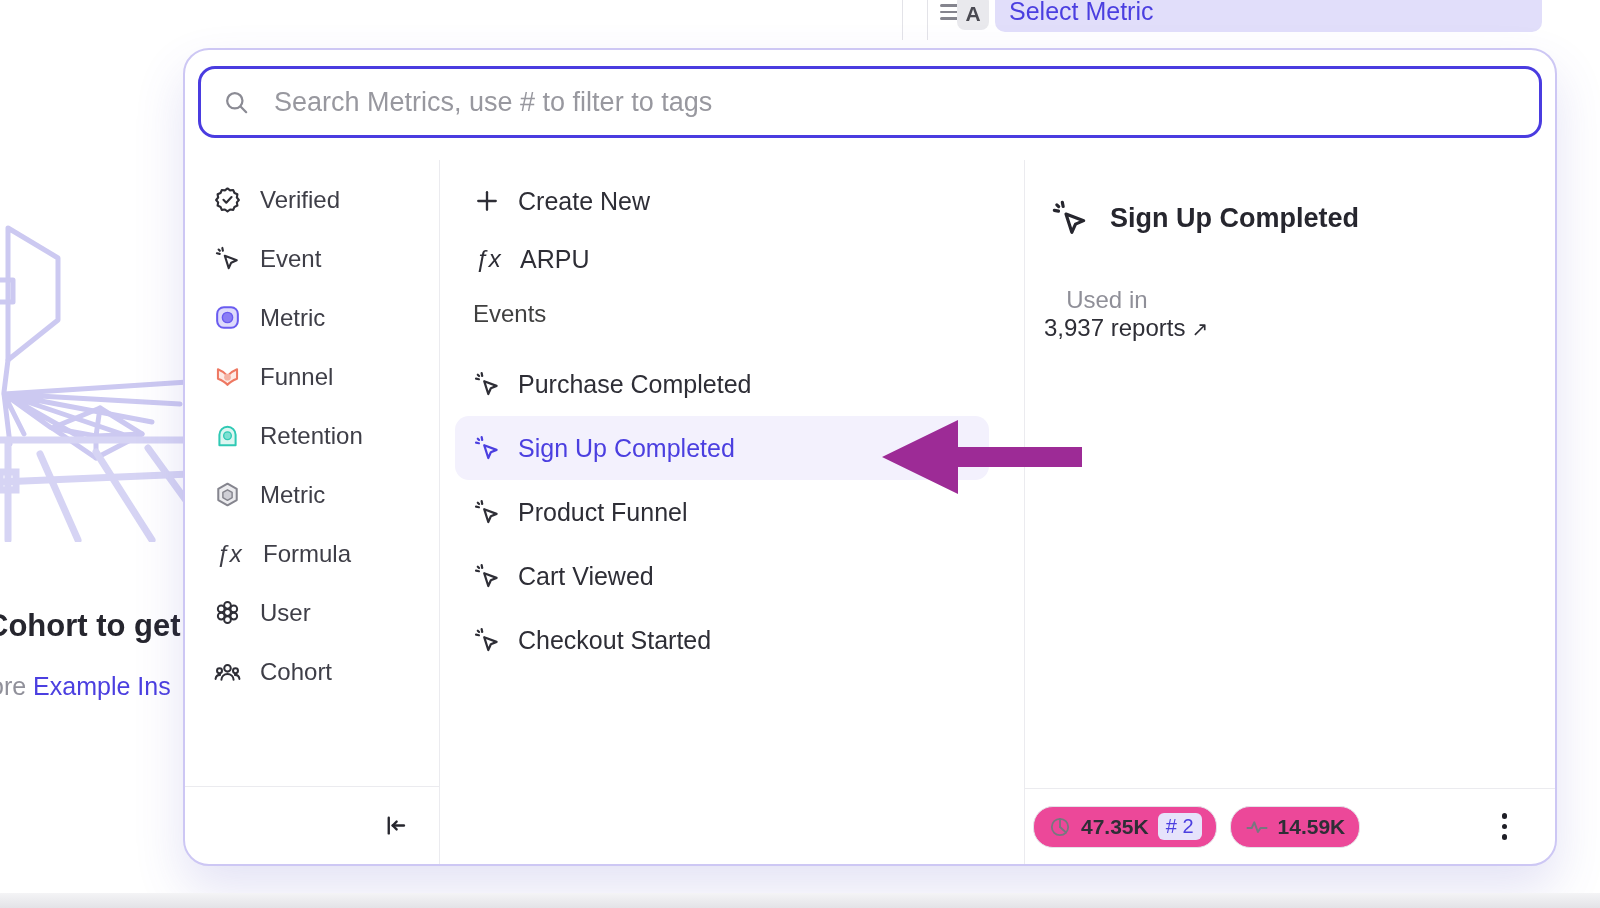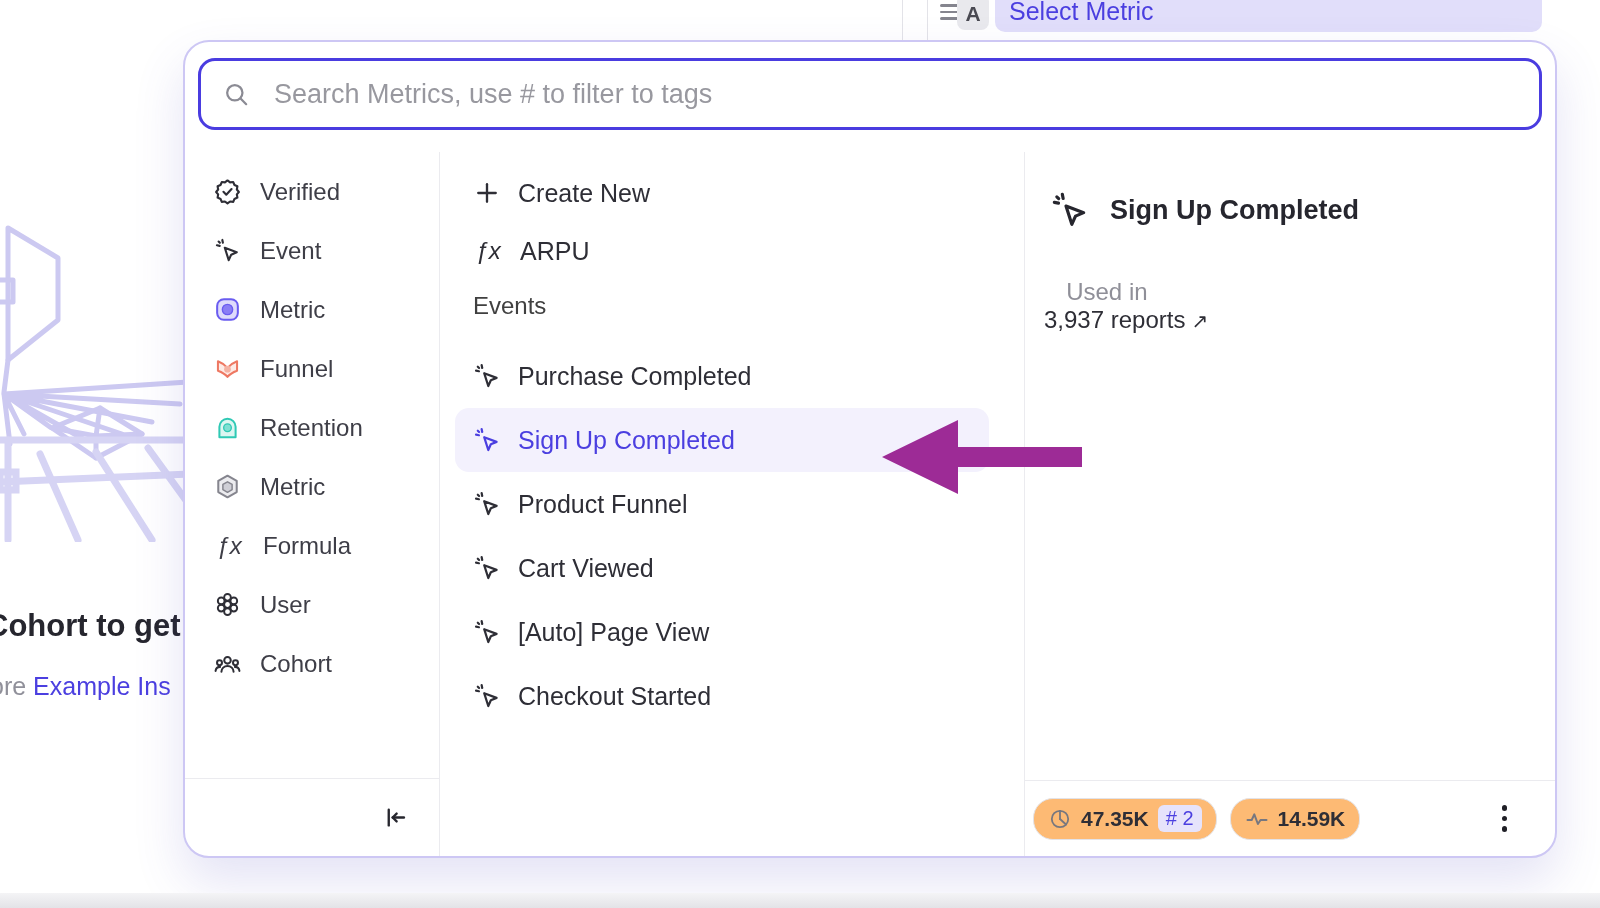--- a/index.html
+++ b/index.html
@@ -21,21 +21,21 @@
            border-radius:8px;z-index:0;display:flex;align-items:flex-end;justify-content:center;
            font-size:21px;font-weight:700;color:#4a4a52;padding-bottom:4px;box-sizing:border-box;}
   .metric-pill{position:absolute;left:995px;top:-10px;width:547px;height:42px;background:#e1defa;
                border-radius:10px;z-index:0;display:flex;align-items:flex-end;
                padding:0 0 6px 14px;box-sizing:border-box;}
   .metric-pill span{font-size:25px;font-weight:500;color:#4b3fe0;}
   .bottom-strip{position:absolute;left:0;right:0;bottom:0;height:15px;z-index:4;
                 background:linear-gradient(#f4f4f6,#e3e3e7);}
 
   
-  .modal{position:absolute;left:183px;top:40px;width:1374px;height:818px;background:#fff;
+  .modal{position:absolute;left:183px;top:48px;width:1374px;height:818px;background:#fff;
          border:2px solid #cdc7f4;border-radius:26px;box-sizing:border-box;z-index:2;
          box-shadow:0 24px 50px rgba(90,80,190,.16);}
   .search-box{position:absolute;left:13px;right:13px;top:16px;height:72px;border:3px solid #4a3ce0;
               border-radius:17px;display:flex;align-items:center;gap:22px;padding:0 22px;
               box-sizing:border-box;background:#fff;}
   .search-box svg{flex:0 0 auto;color:#8b8b94;}
   .search-box input{flex:1;border:none;outline:none;font-family:inherit;font-size:27px;
                     color:#2c2c33;background:transparent;}
   .search-box input::placeholder{color:#98989f;}
 
@@ -71,21 +71,21 @@
   .detail-head{position:absolute;left:25px;top:38px;display:flex;align-items:center;gap:20px;}
   .detail-title{font-size:27px;font-weight:700;color:#26262e;}
   .used-row{position:absolute;left:19px;top:126px;display:flex;font-size:24px;align-items:flex-end;flex-direction:column;}
   .used-label{color:#8f8f98;width:142px;}
   .used-value{color:#2e2e36;}
   .used-value .ne{font-size:20px;margin-left:6px;}
   .detail-footer{position:absolute;left:0;bottom:0;width:100%;height:76px;border-top:1px solid #ebebef;
                  display:flex;align-items:center;gap:13px;padding:0 44px 0 8px;box-sizing:border-box;}
   .stat-badge{height:40px;border:1.5px solid #e3e3e8;border-radius:20px;display:flex;align-items:center;
               gap:9px;padding:0 14px;font-size:21px;font-weight:600;color:#2e2e36;cursor:pointer;
-              background:#fdba74;}
+              background:#ec4899;}
   .stat-badge .ic{color:#77777f;}
   .chip{background:#e6e3fb;color:#4b3fe0;border-radius:6px;padding:2px 8px;font-size:20px;font-weight:500;}
   .kebab{margin-left:auto;display:flex;flex-direction:column;gap:5px;cursor:pointer;padding:4px;}
   .kebab i{width:5.5px;height:5.5px;border-radius:50%;background:#1f1f26;}
 
   
   .anno-arrow{position:absolute;left:882px;top:419px;z-index:3;}
 </style>
 </head>
 <body>
@@ -335,26 +335,20 @@
         <div class="row event-row">
           <svg class="ic" width="28" height="28">
               <use href="#ic-event"></use>
             </svg>
           <span>Cart Viewed</span>
         </div>
         <div class="row event-row">
           <svg class="ic" width="28" height="28">
               <use href="#ic-event"></use>
             </svg>
-          <span>[Auto] Page View</span>
-        </div>
-        <div class="row event-row">
-          <svg class="ic" width="28" height="28">
-              <use href="#ic-event"></use>
-            </svg>
           <span>Checkout Started</span>
         </div>
       </section>
 
       <section class="detail">
         <div class="detail-head">
           <svg width="40" height="40" style="color:#26262e">
               <use href="#ic-event"></use>
             </svg>
           <span class="detail-title">Sign Up Completed</span>

